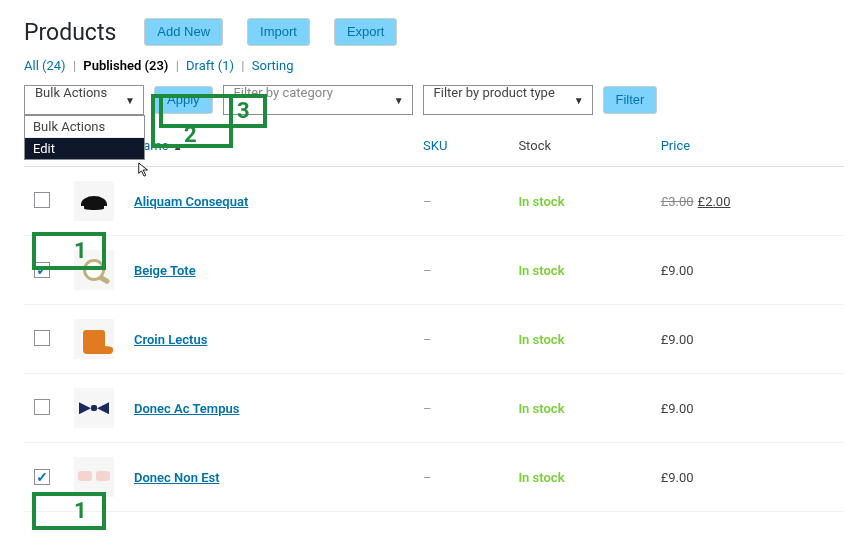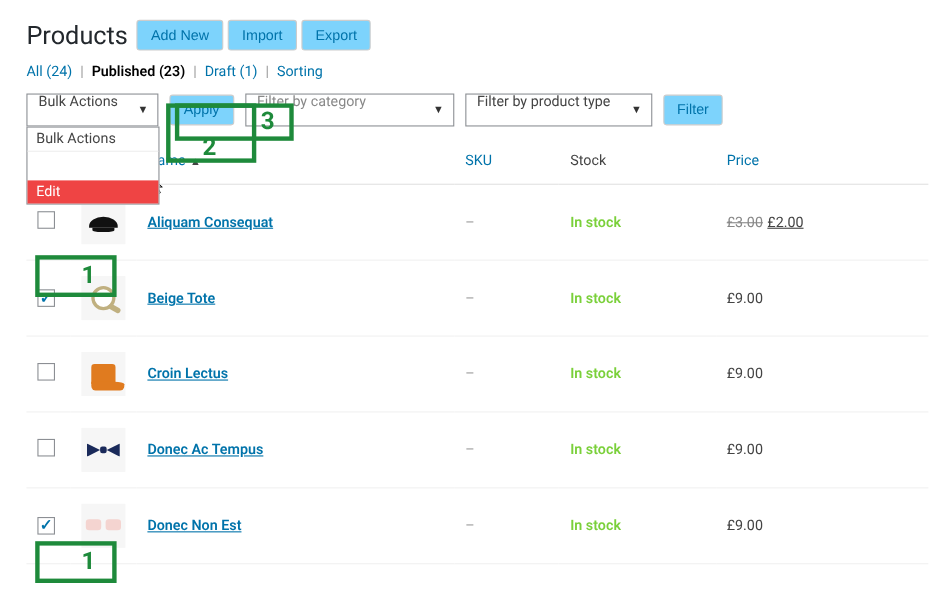--- a/index.html
+++ b/index.html
@@ -3,21 +3,21 @@
 <meta charset="utf-8">
 <style>
   * { box-sizing: border-box; margin: 0; padding: 0; }
   body {
     font-family: -apple-system, BlinkMacSystemFont, "Segoe UI", Roboto, sans-serif;
     font-size: 13px;
     color: #444;
     background: #fff;
     padding: 18px 24px;
   }
-  .page-header { display: flex; align-items: center; gap: 4px; margin-bottom: 12px; }
+  .page-header { display: flex; align-items: center; gap: 24px; margin-bottom: 12px; }
   .page-header h1 { font-size: 23px; font-weight: 400; color: #23282d; margin-right: 4px; }
   .btn {
     background: #7dd3fc;
     border: 1px solid #ccc;
     border-radius: 3px;
     padding: 4px 12px;
     font-size: 13px;
     color: #0073aa;
     cursor: pointer;
     line-height: 1.4;
@@ -55,21 +55,21 @@
     border: 1px solid #8c8f94;
     z-index: 10;
   }
   .dropdown-item {
     padding: 3px 8px;
     font-size: 13px;
     cursor: pointer;
     white-space: nowrap;
     overflow: hidden;
   }
-  .dropdown-item.highlighted { background: #ef4444; color: #fff; margin-top: 26px; }
+  .dropdown-item.highlighted { background: #0f172a; color: #fff; }
   table.products {
     width: 100%;
     border-collapse: collapse;
     margin-top: 4px;
   }
   table.products th {
     text-align: left;
     font-weight: 400;
     font-size: 13px;
     color: #0073aa;

